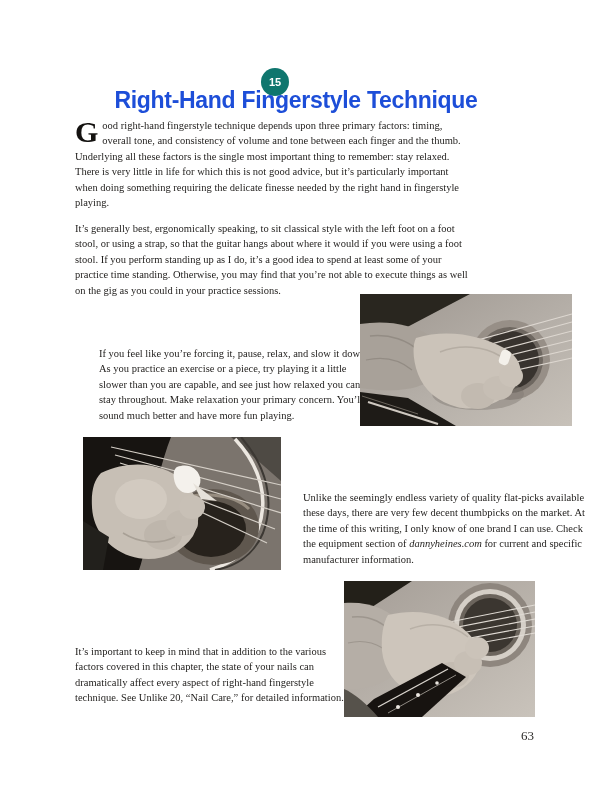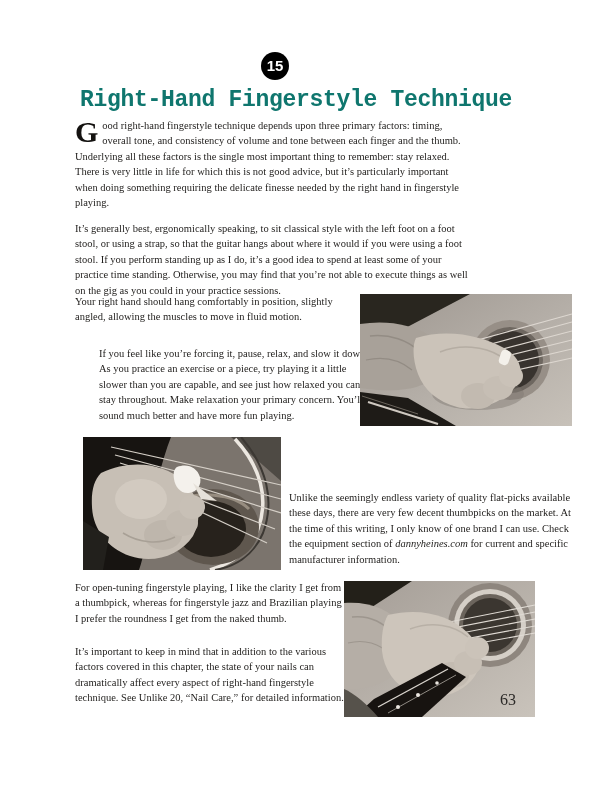--- a/index.html
+++ b/index.html
@@ -2,54 +2,54 @@
 <html><head>
 <meta charset="utf-8">
 <style>
   html,body { margin:0; padding:0; background:#e9e9e9; }
   .book-page {
     position:relative; width:600px; height:800px; margin:0 auto;
     background:#ffffff; overflow:hidden;
     font-family:"Liberation Serif", serif; color:#1f1d1b;
   }
   .chapter-badge {
-    position:absolute; left:261px; top:52px; width:28px; height:28px;
-    border-radius:50%; background:#000000; color:#ffffff;
+    position:absolute; left:261px; top:68px; width:28px; height:28px;
+    border-radius:50%; background:#0f766e; color:#ffffff;
     font-family:"Liberation Sans", sans-serif; font-weight:bold;
-    font-size:15px; line-height:28px; text-align:center;
+    font-size:11px; line-height:28px; text-align:center;
   }
   .page-title {
     position:absolute; left:0; top:87px; width:592px; text-align:center;
-    font-family:Liberation Mono, monospace; font-weight:bold;
-    font-size:23px; letter-spacing:-0.3px; color:#0f766e; margin:0;
+    font-family:Liberation Sans, sans-serif; font-weight:bold;
+    font-size:23px; letter-spacing:-0.3px; color:#1d4ed8; margin:0;
   }
   .para {
     position:absolute; margin:0; font-size:10.5px; line-height:15.4px;
     color:#1f1d1b; text-align:left;
   }
   .dropcap {
     float:left; font-weight:bold; font-size:30px; line-height:25px;
     height:27px; margin:1px 4px 0 0; color:#141210;
   }
   #para1 { left:75px;  top:118px; width:396px; }
   #para2 { left:75px;  top:221px; width:396px; }
   #para3 { left:75px;  top:294px; width:276px; }
   #para4 { left:75px;  top:346px; width:276px;margin-left:24px; }
   #para5 { left:289px; top:436px; width:287px; }
-  #para6 { left:289px; top:490px; width:287px; }
+  #para6 { left:303px; top:490px; width:287px; }
   #para7 { left:75px;  top:580px; width:270px; }
   #para8 { left:75px;  top:644px; width:270px; }
   .photo { position:absolute; overflow:hidden; background:#b0aaa4; }
   #photo1 { left:360px; top:294px; width:212px; height:132px; }
   #photo2 { left:83px;  top:437px; width:198px; height:133px; }
   #photo3 { left:344px; top:581px; width:191px; height:136px; }
   .photo svg { display:block; width:100%; height:100%; }
   .page-number {
-    position:absolute; left:500px; top:691px; width:34px; text-align:left;
-    font-size:16px; color:#2b2927;
+    position:absolute; left:500px; top:728px; width:34px; text-align:right;
+    font-size:13px; color:#2b2927;
   }
   i { font-style:italic; }
   b { font-weight:normal; }
 </style>
 </head>
 <body>
 
 <div class="book-page">
 
   <div class="chapter-badge">
@@ -57,21 +57,20 @@
   </div>
 
   <h1 class="page-title">Right-Hand Fingerstyle Technique</h1>
 
   <p class="para" id="para1">
     <span class="dropcap">G</span><span>ood right-hand fingerstyle technique depends upon three primary factors: timing, overall tone, and consistency of volume and tone between each finger and the thumb. Underlying all these factors is the single most important thing to remember: </span><b>stay relaxed</b><span>. There is very little in life for which this is not good advice, but it’s particularly important when doing something requiring the delicate finesse needed by the right hand in fingerstyle playing.</span>
   </p>
 
   <p class="para" id="para2">It’s generally best, ergonomically speaking, to sit classical style with the left foot on a foot stool, or using a strap, so that the guitar hangs about where it would if you were using a foot stool. If you perform standing up as I do, it’s a good idea to spend at least some of your practice time standing. Otherwise, you may find that you’re not able to execute things as well on the gig as you could in your practice sessions.</p>
 
-  <p class="para" id="para3">Your right hand should hang comfortably in position, slightly angled, allowing the muscles to move in fluid motion.</p>
 
   <p class="para" id="para4">If you feel like you’re forcing it, pause, relax, and slow it down. As you practice an exercise or a piece, try playing it a little slower than you are capable, and see just how relaxed you can stay throughout. Make relaxation your primary concern. You’ll sound much better and have more fun playing.</p>
 
   <div class="photo" id="photo1">
     <svg viewBox="0 0 212 132" preserveAspectRatio="none">
       <defs>
         <linearGradient id="p1bg" x1="0" y1="0" x2="1" y2="1">
           <stop offset="0" stop-color="#9d968f"></stop>
           <stop offset="0.55" stop-color="#b5afa8"></stop>
           <stop offset="1" stop-color="#c7c1b9"></stop>
@@ -139,21 +138,20 @@
       <ellipse cx="58" cy="62" rx="26" ry="20" fill="#d5cdc3" opacity="0.8"></ellipse>
       <path d="M40,96 C56,106 76,108 92,100" stroke="#a8a096" stroke-width="1.5" fill="none"></path>
       <path d="M0,84 L26,100 L20,133 L0,133 Z" fill="#22201c"></path>
       <g>
         <path d="M94,30 C104,26 114,30 117,40 C119,48 114,55 106,56 C98,57 92,50 91,42 C90,36 91,32 94,30 Z" fill="#f4f1ec"></path>
         <path d="M110,46 L134,64 L118,62 Z" fill="#e6e1d9"></path>
       </g>
     </svg>
   </div>
 
-  <p class="para" id="para7">For open-tuning fingerstyle playing, I like the clarity I get from a thumbpick, whereas for fingerstyle jazz and Brazilian playing I prefer the roundness I get from the naked thumb.</p>
 
   <p class="para" id="para8">It’s important to keep in mind that in addition to the various factors covered in this chapter, the state of your nails can dramatically affect every aspect of right-hand fingerstyle technique. See Unlike 20, “Nail Care,” for detailed information.</p>
 
   <div class="photo" id="photo3">
     <svg viewBox="0 0 191 136" preserveAspectRatio="none">
       <defs>
         <linearGradient id="p3bg" x1="0" y1="0" x2="1" y2="1">
           <stop offset="0" stop-color="#a49d96"></stop>
           <stop offset="1" stop-color="#c9c3bb"></stop>
         </linearGradient>

